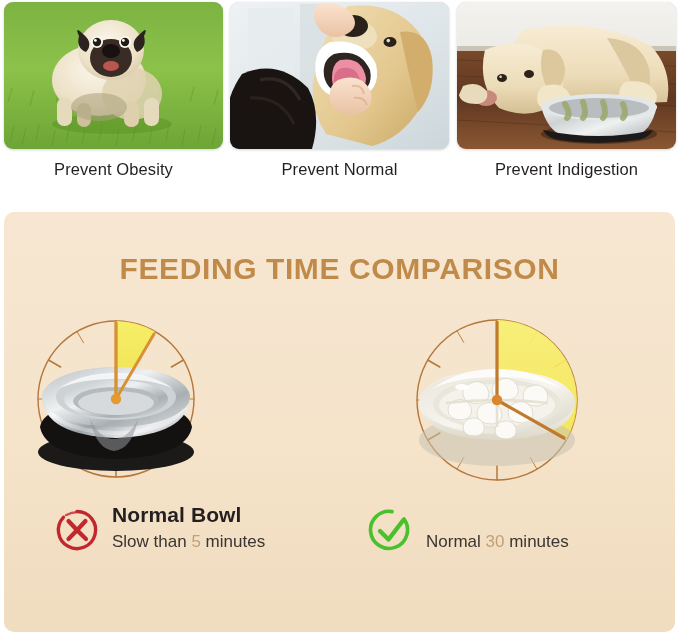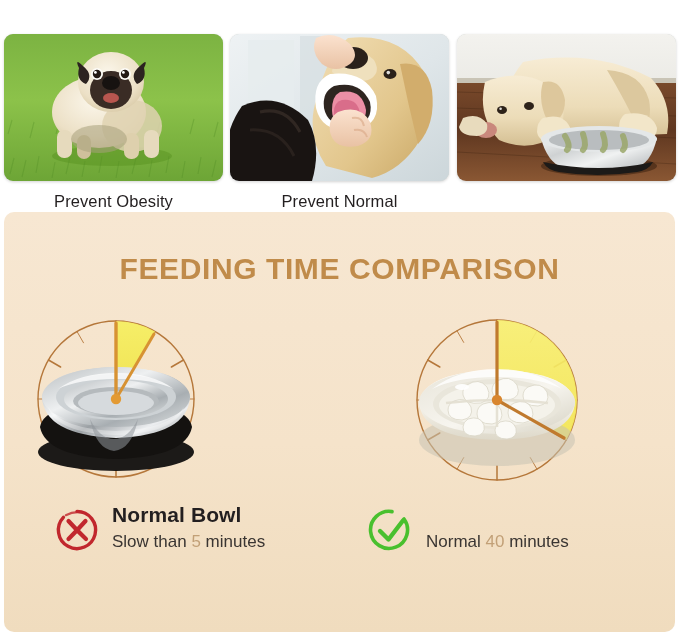--- a/index.html
+++ b/index.html
@@ -16,21 +16,20 @@
     height: 636px;
     background: #ffffff;
   }
 
   
   .benefit-row {
     position: absolute;
     left: 0; top: 0;
     width: 586px;
     height: 196px;
-    margin-top: 32px;
   }
   .benefit-card {
     position: absolute;
     top: 2px;
     width: 219px;
     height: 147px;
   }
   .benefit-card.c0 { left: 4px; }
   .benefit-card.c1 { left: 230px; }
   .benefit-card.c2 { left: 457px; }
@@ -283,20 +282,21 @@
           <ellipse cx="142" cy="105" rx="58" ry="13" fill="#e4e7e8"></ellipse>
           <ellipse cx="142" cy="106" rx="50" ry="10" fill="#b9bdbf"></ellipse>
           <path d="M108 102 q6 10 2 14 M126 100 q4 12 0 16 M146 100 q4 12 0 16 M166 102 q4 10 0 14" stroke="#9aa76a" stroke-width="6" stroke-linecap="round" opacity="0.85" fill="none"></path>
           <path d="M86 128 q56 12 110 0 q-4 8 -16 10 q-40 6 -78 0 q-12 -2 -16 -10z" fill="#1c1a18"></path>
         </svg>
       </div>
     </div>
 
     <div class="benefit-caption c0">Prevent Obesity</div>
     <div class="benefit-caption c1">Prevent Normal</div>
+    <div class="benefit-caption c2">Prevent Indigestion</div>
   </div>
 
   <div class="panel">
 
     <div class="panel-title">FEEDING TIME COMPARISON</div>
 
     <div class="compare-col left">
 
       <div class="clock-wrap">
         <svg width="300" height="215" viewBox="0 0 300 215">
@@ -453,20 +453,20 @@
 
       <div class="result">
         <div class="result-icon">
           <svg viewBox="0 0 46 46">
             <path d="M36 12 a18.5 18.5 0 1 1 -12 -7.4" fill="none" stroke="#49c02e" stroke-width="3.6" stroke-linecap="round"></path>
             <path d="M12 24 L20.5 32.5 L35 13.5" fill="none" stroke="#49c02e" stroke-width="4.4" stroke-linecap="round" stroke-linejoin="round"></path>
           </svg>
         </div>
         <div class="result-sub">
           <span>Normal</span>
-          <span class="num">40</span>
+          <span class="num">30</span>
           <span>minutes</span>
         </div>
       </div>
     </div>
 
   </div>
 </div>
 
 </body></html>

